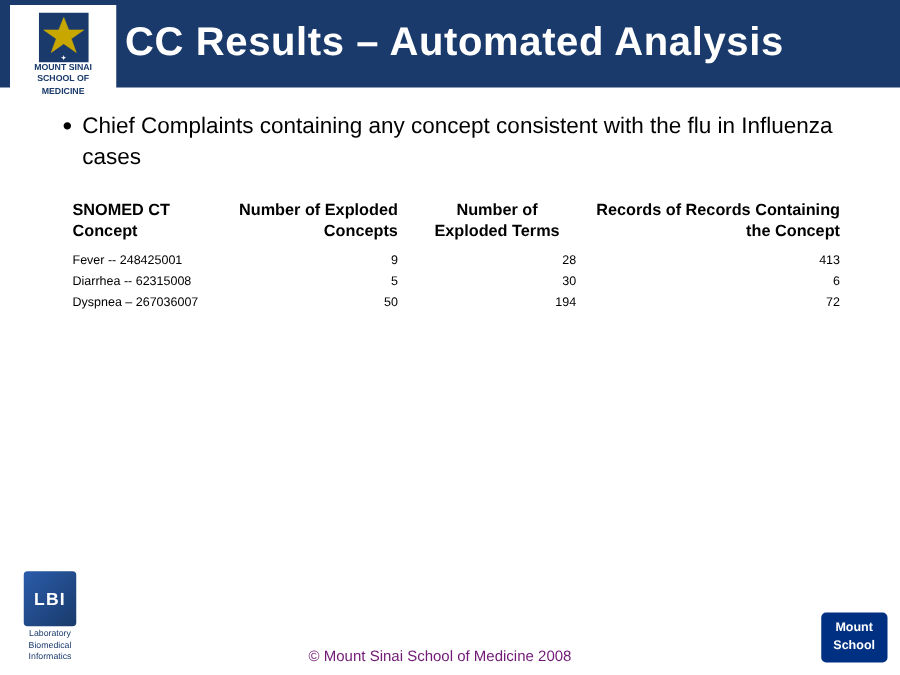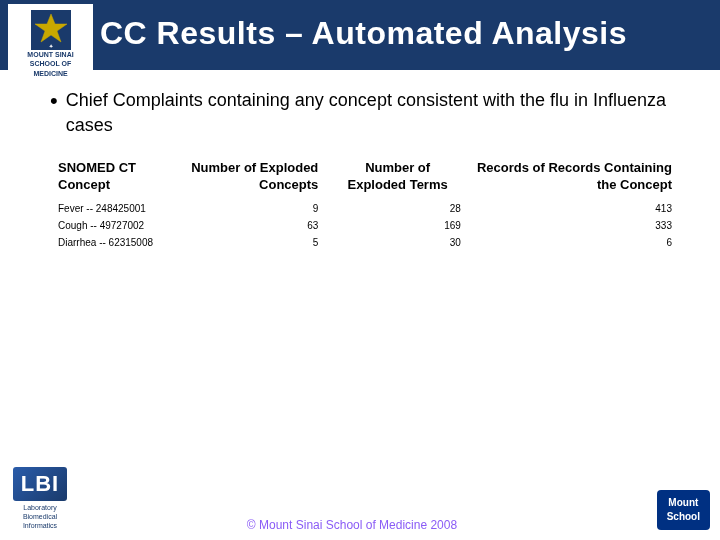--- a/index.html
+++ b/index.html
@@ -110,21 +110,21 @@
       text-align: left;
     }
 
     .footer {
       position: absolute;
       bottom: 8px;
       left: 0;
       right: 16px;
       text-align: center;
       font-size: 12px;
-      color: #8b5cf6;
+      color: #701a75;
     }
 
     .mount-sinai-badge {
       position: absolute;
       bottom: 10px;
       right: 10px;
       background: #003082;
       color: #fff;
       padding: 6px 10px;
       border-radius: 4px;
@@ -138,23 +138,23 @@
       position: absolute;
       bottom: 10px;
       left: 10px;
       width: 60px;
       text-align: center;
     }
 
     .lbi-logo {
       background: linear-gradient(135deg, #2a5caa 0%, #1a3a6b 100%);
       color: #fff;
-      font-size: 22px;
-      font-weight: bold;
-      padding: 4px 8px;
+      font-size: 14px;
+      font-weight: bold;
+      padding: 14px 8px;
       border-radius: 3px;
       display: inline-block;
       letter-spacing: 1px;
     }
 
     .lbi-text {
       font-size: 7px;
       color: #1a3a6b;
       line-height: 1.3;
       margin-top: 2px;
@@ -199,31 +199,31 @@
         </tr>
       </thead>
       <tbody id="table-body">
       <tr>
             <td style="text-align: left;">Fever -- 248425001</td>
             <td>9</td>
             <td>28</td>
             <td>413</td>
           </tr>
           <tr>
-            <td style="text-align: left;">Cough -- 49727002</td>
-            <td>63</td>
-            <td>169</td>
-            <td>333</td>
-          </tr>
-          <tr>
             <td style="text-align: left;">Diarrhea -- 62315008</td>
             <td>5</td>
             <td>30</td>
             <td>6</td>
           </tr>
+          <tr>
+            <td style="text-align: left;">Dyspnea – 267036007</td>
+            <td>50</td>
+            <td>194</td>
+            <td>72</td>
+          </tr>
         </tbody>
     </table>
   </div>
 
 </div>
 
 <div class="footer">
   <span>© Mount Sinai School of Medicine 2008</span>
 </div>
 

